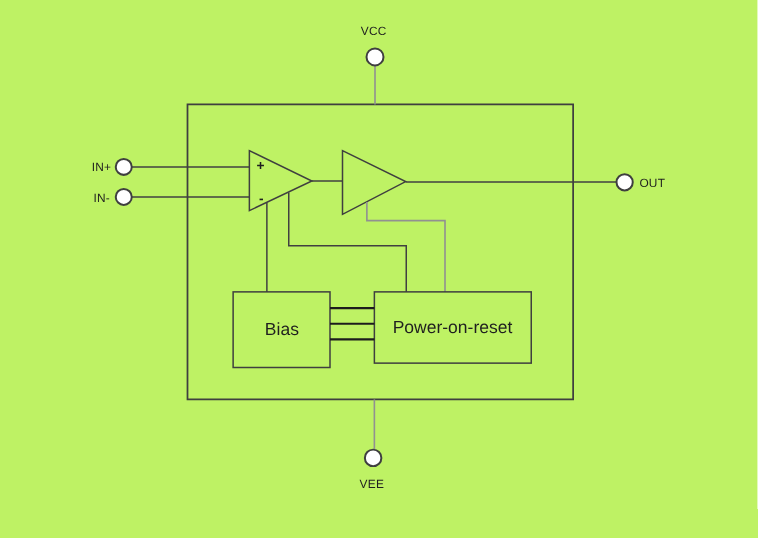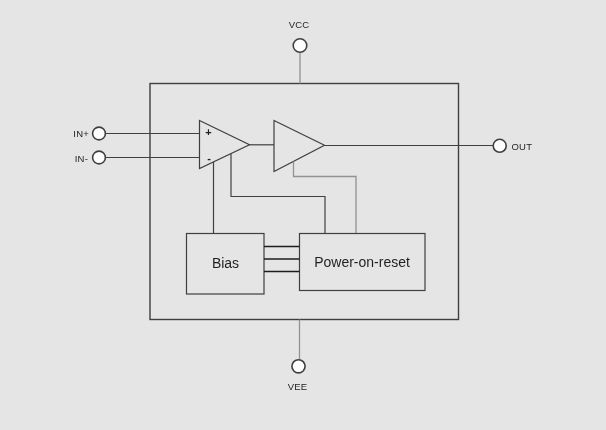--- a/index.html
+++ b/index.html
@@ -5,21 +5,21 @@
   html, body {
     margin: 0;
     padding: 0;
     background: #ffffff;
     font-family: "Liberation Sans", sans-serif;
   }
   .stage {
     position: relative;
     width: 606px;
     height: 430px;
-    background: #e5e5e5;
+    background: #bef264;
     overflow: hidden;
     text-decoration: underline;
   }
   svg { display: block; }
   text {
     font-family: "Liberation Sans", sans-serif;
   }
   .pin-label  { font-size: 9.5px; letter-spacing: 0.2px; }
   .sign-label { font-size: 11px; font-weight: 600; }
   .block-label { font-size: 14px; }

